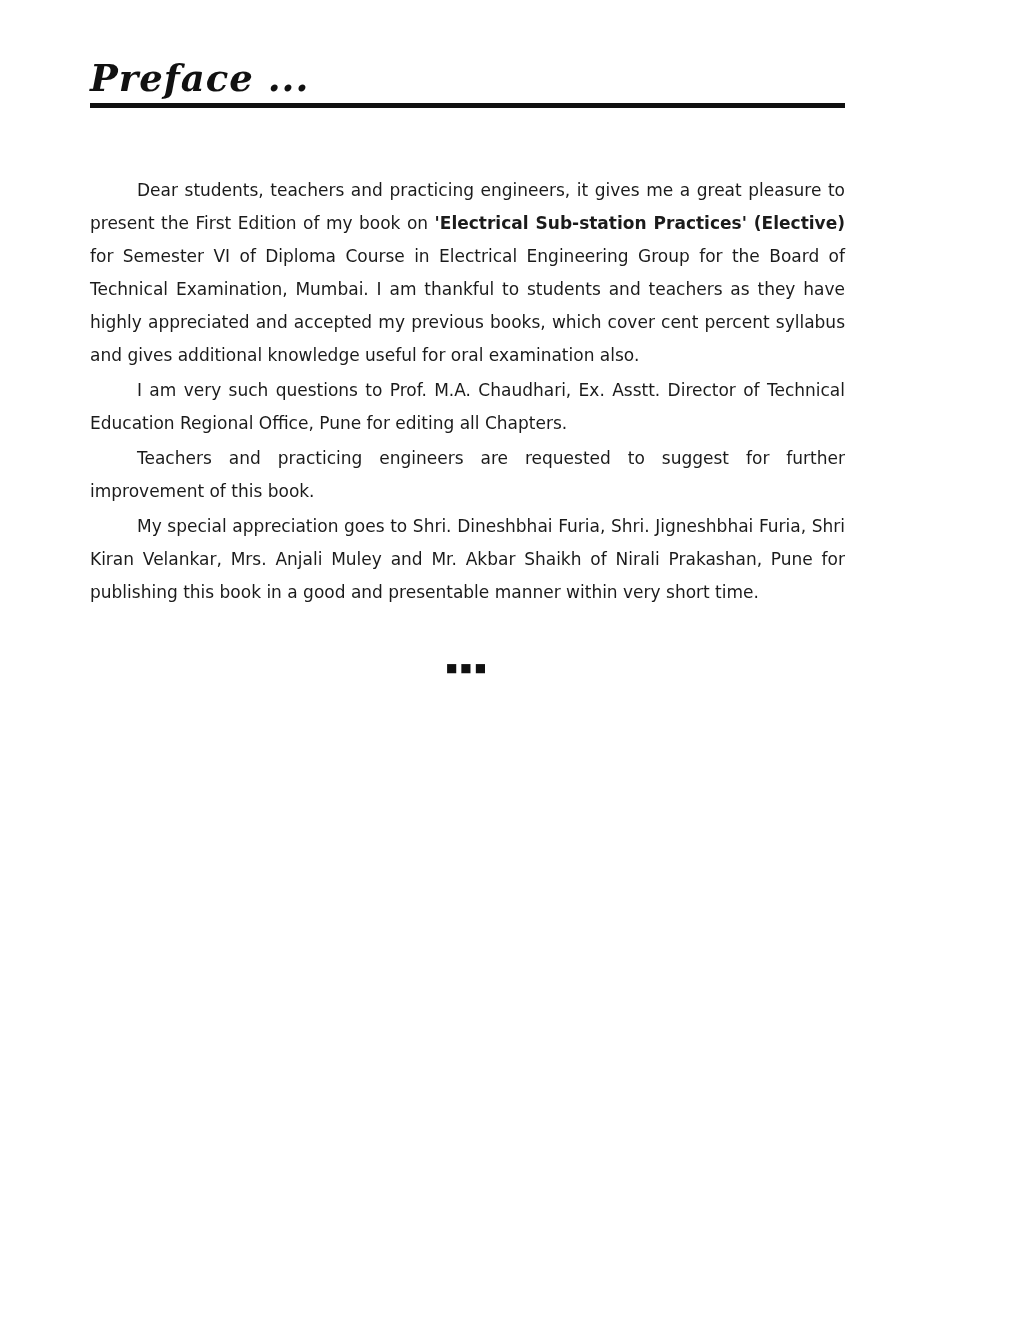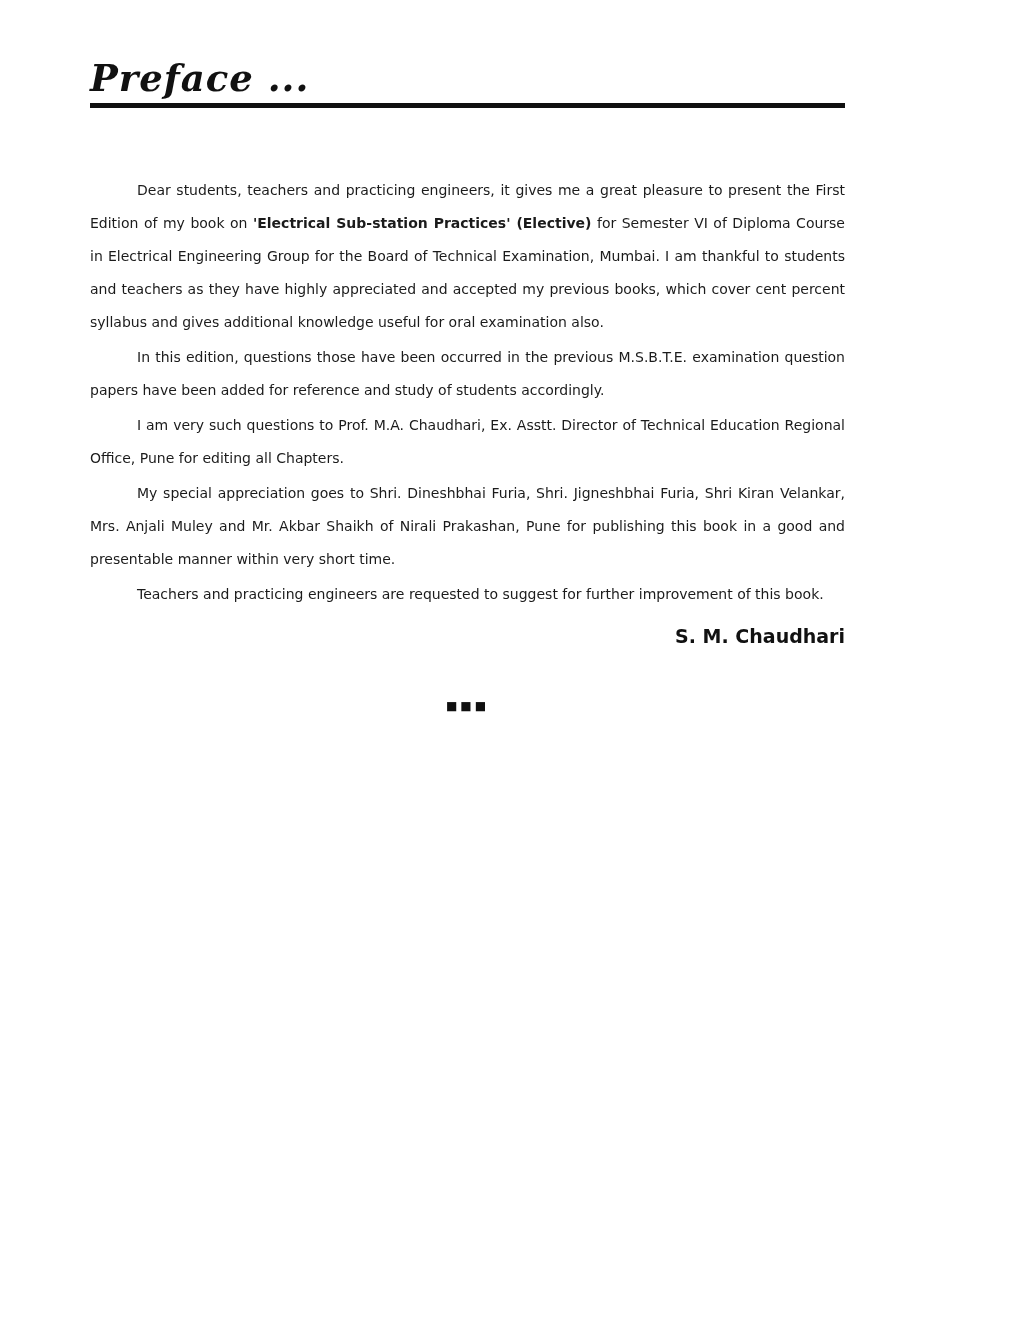--- a/index.html
+++ b/index.html
@@ -29,21 +29,21 @@
     letter-spacing: 1px;
     margin: 0;
     line-height: 1.1;
     color: #111111;
   }
   .body-text {
     margin-top: 66px;
   }
   .para {
     font-family: "DejaVu Sans", sans-serif;
-    font-size: 14px;
+    font-size: 17px;
     line-height: 33px;
     text-align: justify;
     text-indent: 47px;
     margin: 0 0 2px 0;
     color: #1b1b1b;
   }
   .para span.b {
     font-weight: bold;
   }
   .signature {
@@ -67,23 +67,21 @@
 <body>
 
 <div class="page">
 
   <div class="header">
     <h1 class="title">Preface ...</h1>
   </div>
 
   <div class="body-text">
     <p class="para"><span>Dear students, teachers and practicing engineers, it gives me a great pleasure to present the First Edition of my book on </span><span class="b">'Electrical Sub-station Practices' (Elective)</span><span> for Semester VI of Diploma Course in Electrical Engineering Group for the Board of Technical Examination, Mumbai. I am thankful to students and teachers as they have highly appreciated and accepted my previous books, which cover cent percent syllabus and gives additional knowledge useful for oral examination also.</span></p>
-    <p class="para"><span>In this edition, questions those have been occurred in the previous M.S.B.T.E. examination question papers have been added for reference and study of students accordingly.</span></p>
     <p class="para"><span>I am very such questions to Prof. M.A. Chaudhari, Ex. Asstt. Director of Technical Education Regional Office, Pune for editing all Chapters.</span></p>
+    <p class="para"><span>Teachers and practicing engineers are requested to suggest for further improvement of this book.</span></p>
     <p class="para"><span>My special appreciation goes to Shri. Dineshbhai Furia, Shri. Jigneshbhai Furia, Shri Kiran Velankar, Mrs. Anjali Muley and Mr. Akbar Shaikh of Nirali Prakashan, Pune for publishing this book in a good and presentable manner within very short time.</span></p>
-    <p class="para"><span>Teachers and practicing engineers are requested to suggest for further improvement of this book.</span></p>
   </div>
 
-  <div class="signature">S. M. Chaudhari</div>
 
   <div class="end-mark">■■■</div>
 
 </div>
 
 </body></html>

